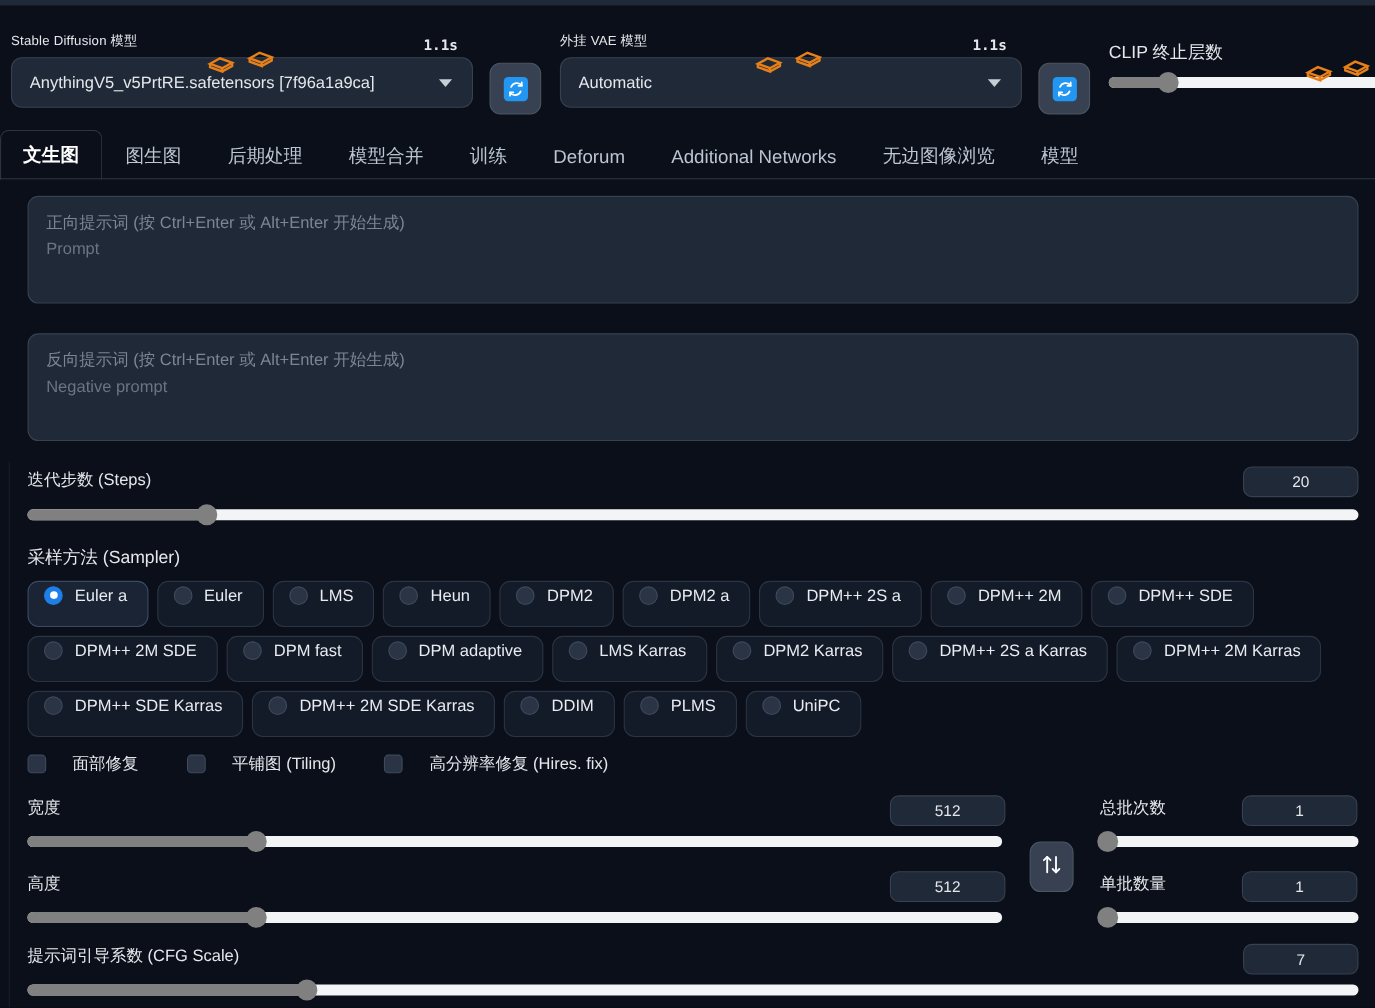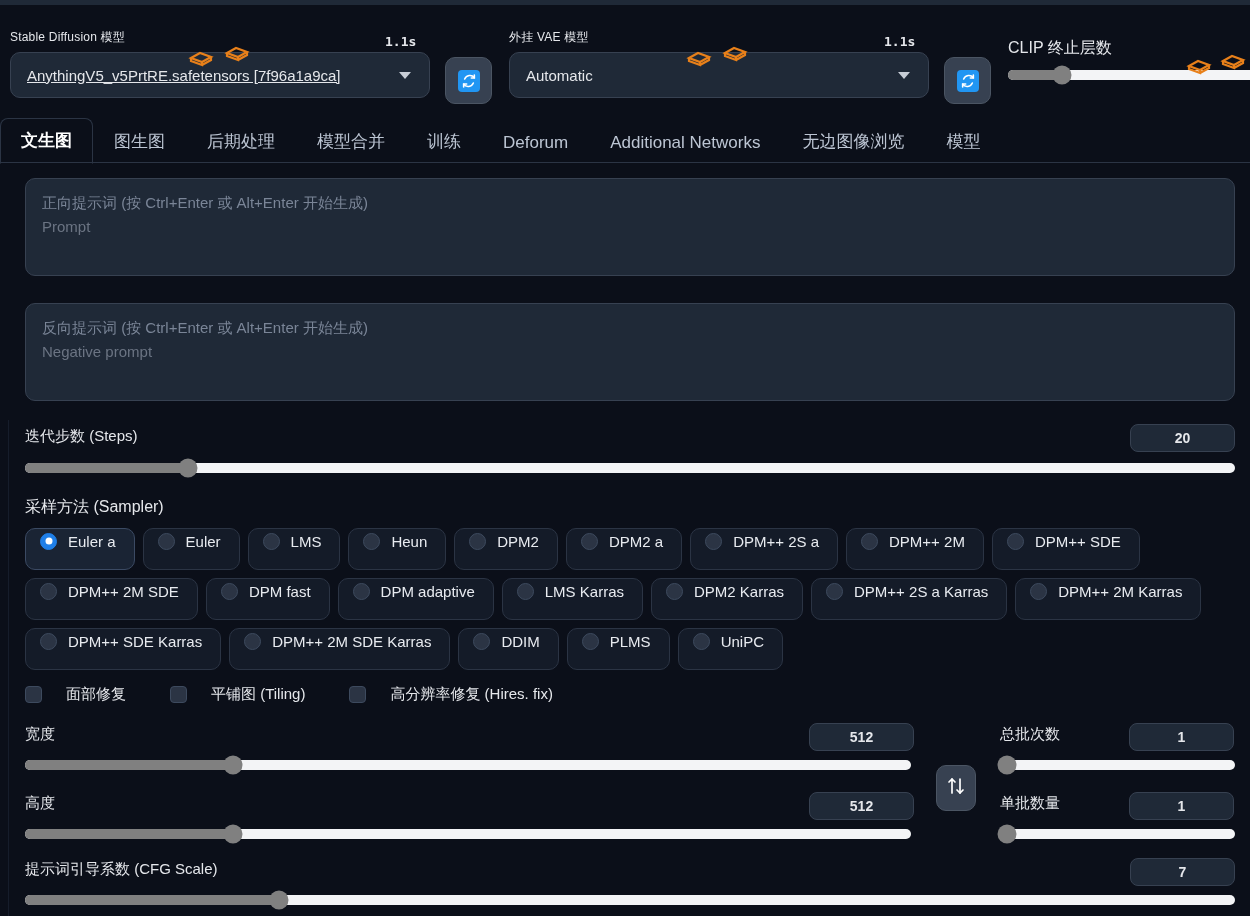--- a/index.html
+++ b/index.html
@@ -112,21 +112,21 @@
     line-height: 1.62;
   }
   .prompt-box .l2 { color:#6b7483; }
 
   
   .row-label { position:absolute; font-size:15px; color:#e5e7eb; white-space:nowrap; }
   .numbox {
     position:absolute;
     background:#1f2937; border:1px solid #374151; border-radius:8px;
     height: 28px; display:flex; align-items:center; justify-content:center;
-    color:#e5e7eb; font-size:14px;font-weight:bold;
+    color:#e5e7eb; font-size:14px;
   }
   .srow { position:absolute; }
 
   
   .section-label { position:absolute; font-size:16px; color:#e5e7eb; }
   .radio-group { position:absolute; display:flex; flex-wrap:wrap; gap:8px 8px; width:1225px; }
   .radio-pill {
     display:flex; align-items:center; gap:11px;
     background:#141b28;
     border:1px solid #2b3444;
@@ -182,21 +182,21 @@
 
   <div class="topstrip"></div>
   <div class="divider-left"></div>
 
   <div class="modelbar">
 
     <div class="field" style="left:10px; top:24px;">
       <div class="field-label">Stable Diffusion 模型</div>
     </div>
     <div class="timing" style="left:385px; top:29px;">1.1s</div>
-    <div class="dropdown" style="position:absolute; left:10px; top:47px; width:420px;text-decoration:underline;">
+    <div class="dropdown" style="position:absolute; left:10px; top:47px; width:420px;">
       <span class="dd-value">AnythingV5_v5PrtRE.safetensors [7f96a1a9ca]</span>
       <span class="caret"></span>
     </div>
     <div class="refresh-btn" style="left:445px; top:52px;">
       <span class="refresh-icon">
         <svg width="16" height="16" viewBox="0 0 24 24" fill="none" stroke="#ffffff" stroke-width="2.4" stroke-linecap="round">
           <path d="M20 7a8.5 8.5 0 0 0-14.5 2"></path>
           <polyline points="20 3 20 7.5 15.5 7.5"></polyline>
           <path d="M4 17a8.5 8.5 0 0 0 14.5-2"></path>
           <polyline points="4 21 4 16.5 8.5 16.5"></polyline>

